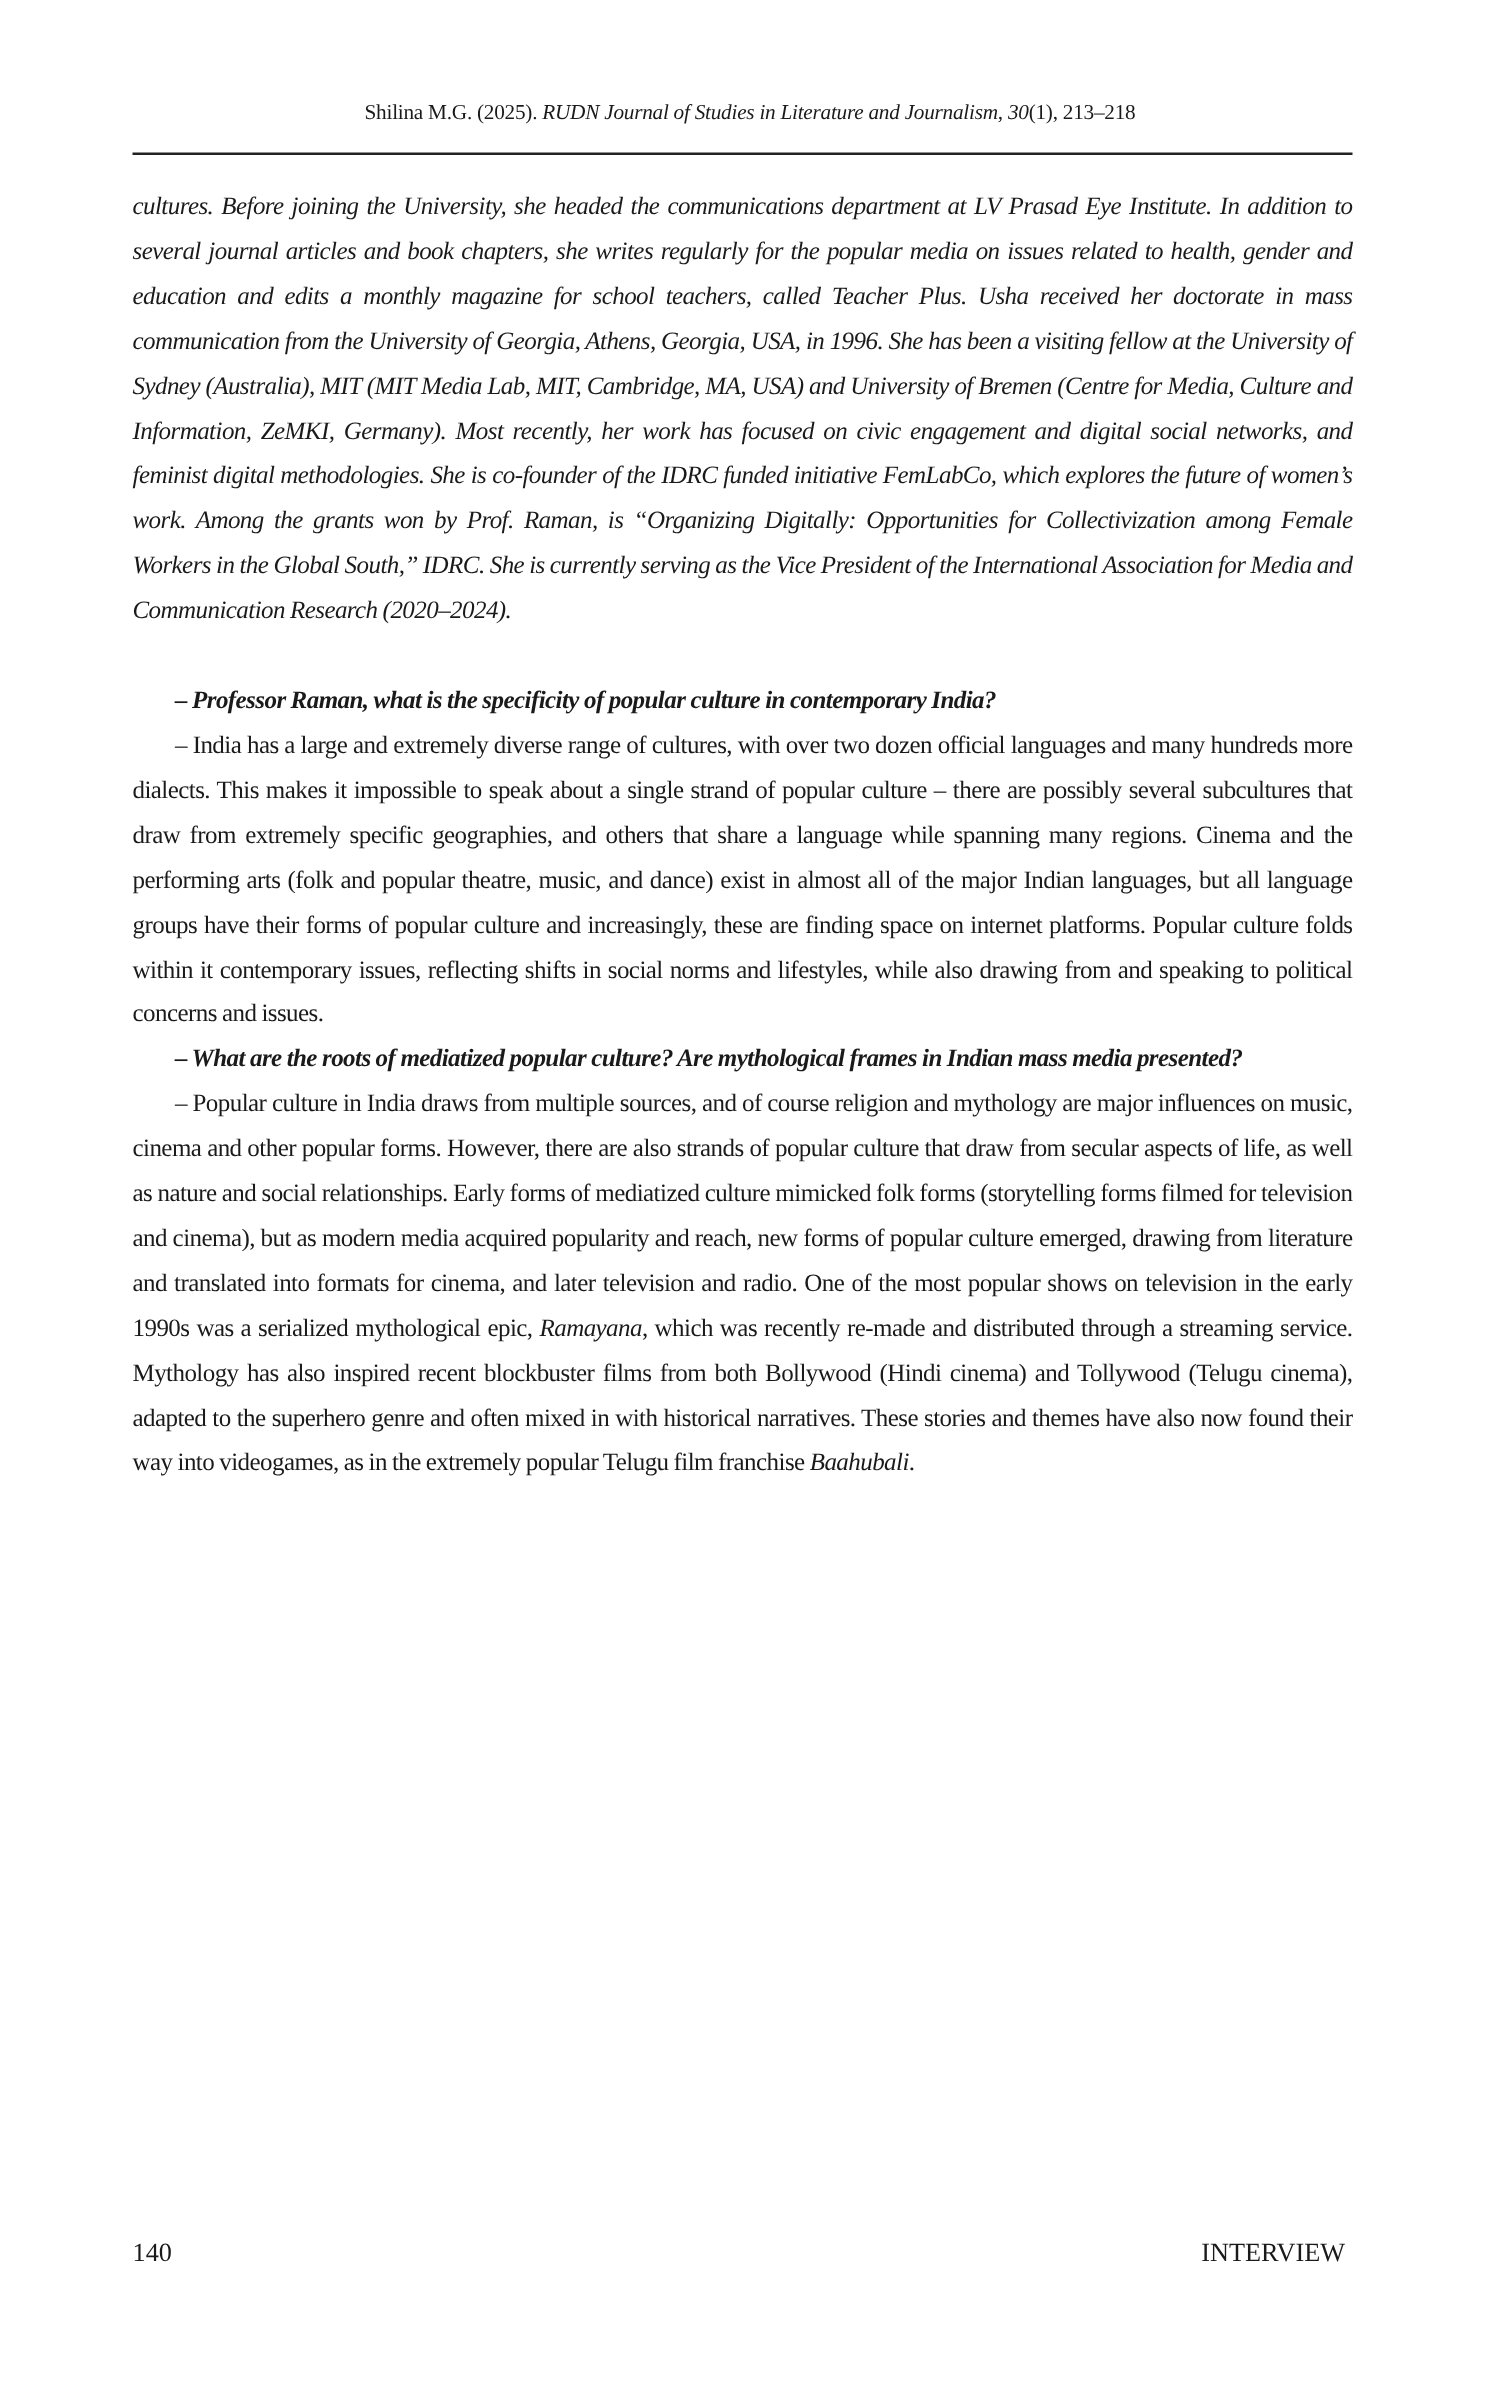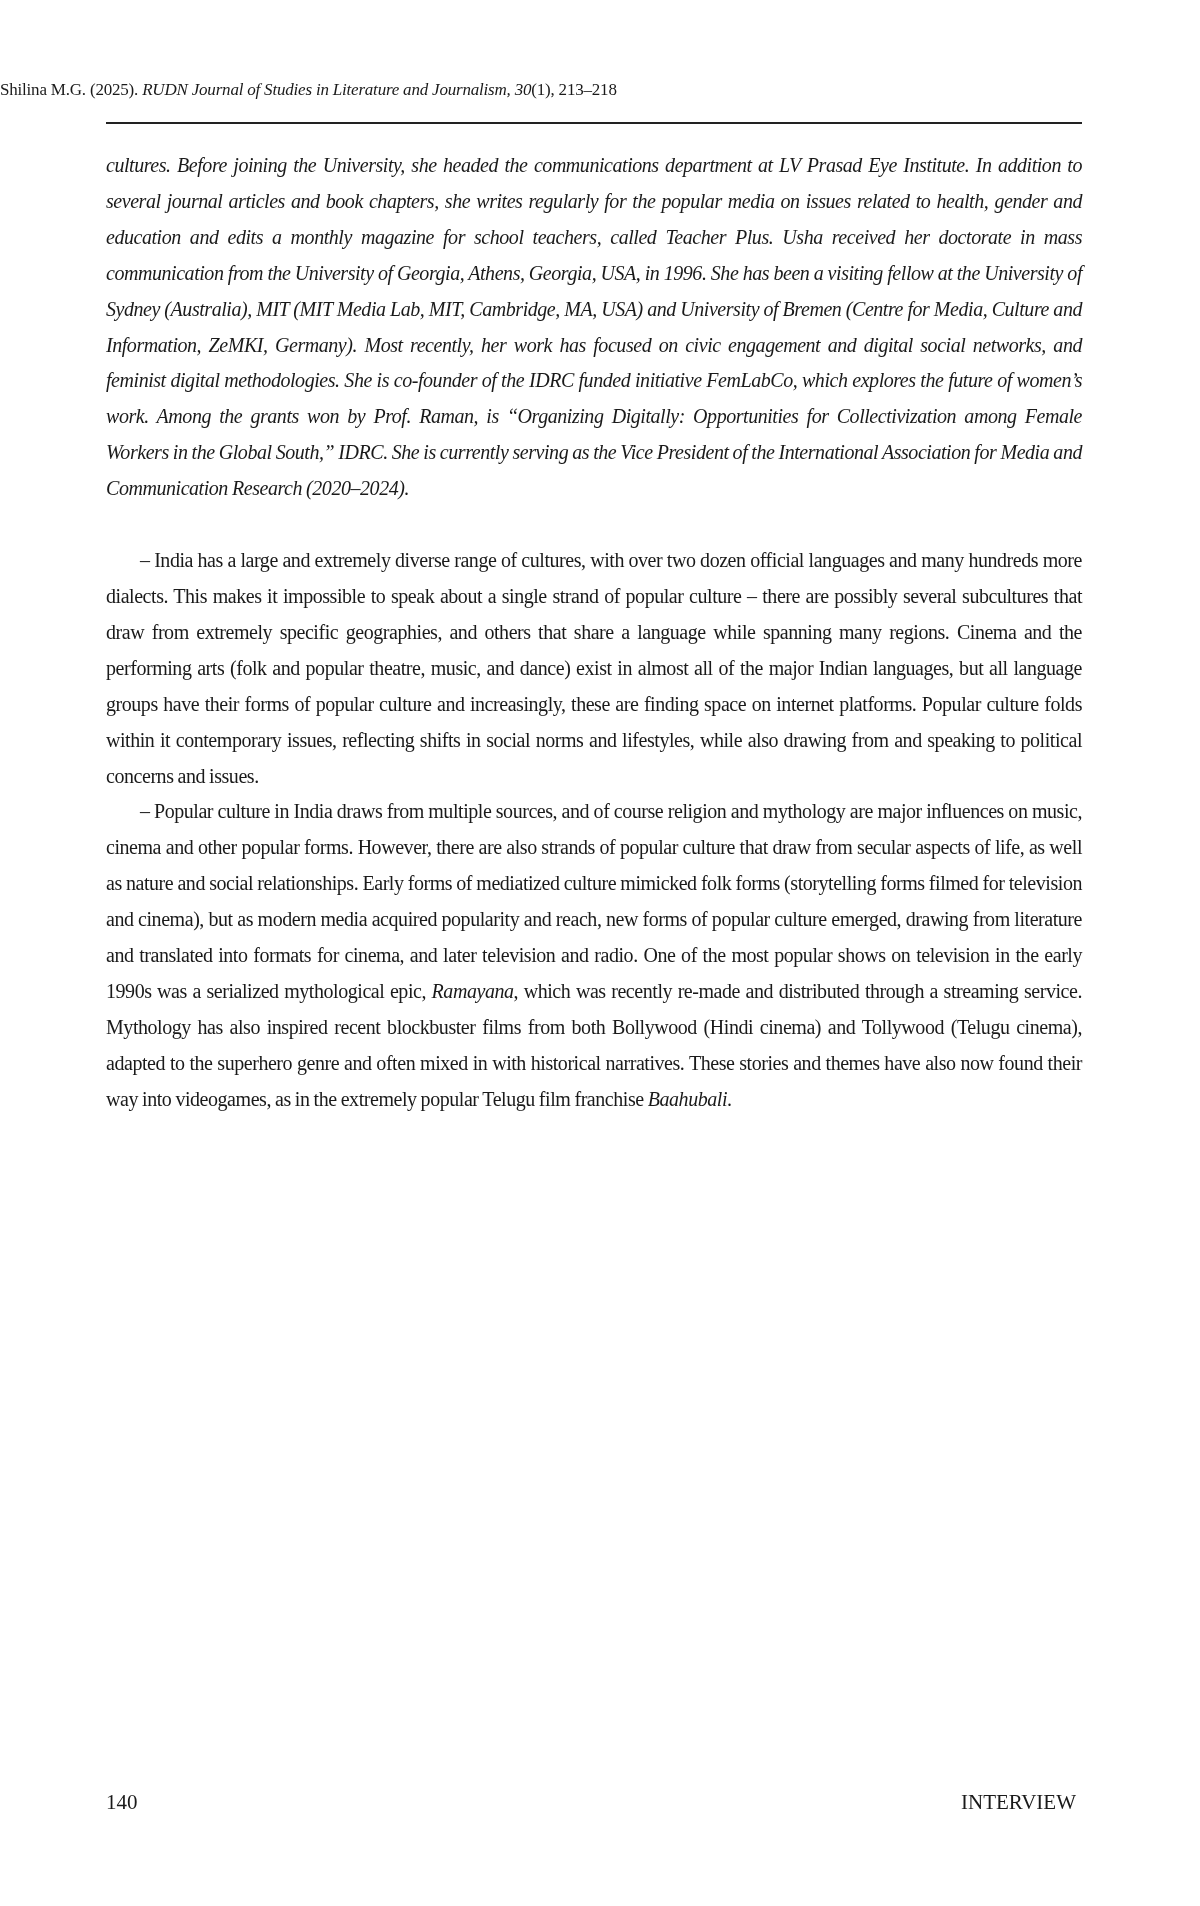--- a/index.html
+++ b/index.html
@@ -1,18 +1,18 @@
 <!DOCTYPE html>
 <html><head>
 <meta charset="utf-8">
 <style>
   html, body { margin: 0; padding: 0; background: #ffffff; }
   body { width: 1200px; height: 1906px; position: relative; overflow: hidden;
          font-family: "Liberation Serif", "DejaVu Serif", serif; color: #1a1a1a; }
-  .running-head { position: absolute; top: 80px; left: 0; width: 1200px; text-align: left;
+  .running-head { position: absolute; top: 80px; left: 0; width: 1200px; text-align: center;
                   font-size: 17px; letter-spacing: -0.2px; }
   .running-head i { font-style: italic; }
   .head-rule { position: absolute; top: 122px; left: 106px; width: 976px; height: 2px; background: #222; }
   .body { position: absolute; top: 148px; left: 106px; width: 976px; }
   p { margin: 0; text-align: justify; text-align-last: left; font-size: 20px; line-height: 35.9px;
       letter-spacing: -0.45px; word-spacing: -0.5px; }
   .bio { font-style: italic; }
   .bio-gap { height: 36px; }
   .q { font-style: italic; font-weight: bold; text-indent: 34px; }
   .a { text-indent: 34px; }
@@ -23,20 +23,22 @@
 </style>
 </head>
 <body>
 
 <div class="running-head"><span>Shilina M.G. (2025). </span><i>RUDN Journal of Studies in Literature and Journalism, 30</i><span>(1), 213–218</span></div>
 <div class="head-rule"></div>
 
 <div class="body">
   <p class="bio">cultures. Before joining the University, she headed the communications department at LV Prasad Eye Institute. In addition to several journal articles and book chapters, she writes regularly for the popular media on issues related to health, gender and education and edits a monthly magazine for school teachers, called Teacher Plus. Usha received her doctorate in mass communication from the University of Georgia, Athens, Georgia, USA, in 1996. She has been a visiting fellow at the University of Sydney (Australia), MIT (MIT Media Lab, MIT, Cambridge, MA, USA) and University of Bremen (Centre for Media, Culture and Information, ZeMKI, Germany). Most recently, her work has focused on civic engagement and digital social networks, and feminist digital methodologies. She is co-founder of the IDRC funded initiative FemLabCo, which explores the future of women’s work. Among the grants won by Prof. Raman, is “Organizing Digitally: Opportunities for Collectivization among Female Workers in the Global South,” IDRC. She is currently serving as the Vice President of the International Association for Media and Communication Research (2020–2024).</p>
   <div class="bio-gap"></div>
+  <p class="q">– Professor Raman, what is the specificity of popular culture in contemporary India?</p>
   <p class="a">– India has a large and extremely diverse range of cultures, with over two dozen official languages and many hundreds more dialects. This makes it impossible to speak about a single strand of popular culture – there are possibly several subcultures that draw from extremely specific geographies, and others that share a language while spanning many regions. Cinema and the performing arts (folk and popular theatre, music, and dance) exist in almost all of the major Indian languages, but all language groups have their forms of popular culture and increasingly, these are finding space on internet platforms. Popular culture folds within it contemporary issues, reflecting shifts in social norms and lifestyles, while also drawing from and speaking to political concerns and issues.</p>
+  <p class="q">– What are the roots of mediatized popular culture? Are mythological frames in Indian mass media presented?</p>
   <p class="a"><span>– Popular culture in India draws from multiple sources, and of course religion and mythology are major influences on music, cinema and other popular forms. However, there are also strands of popular culture that draw from secular aspects of life, as well as nature and social relationships. Early forms of mediatized culture mimicked folk forms (storytelling forms filmed for television and cinema), but as modern media acquired popularity and reach, new forms of popular culture emerged, drawing from literature and translated into formats for cinema, and later television and radio. One of the most popular shows on television in the early 1990s was a serialized mythological epic, </span><i>Ramayana</i><span>, which was recently re-made and distributed through a streaming service. Mythology has also inspired recent blockbuster films from both Bollywood (Hindi cinema) and Tollywood (Telugu cinema), adapted to the superhero genre and often mixed in with historical narratives. These stories and themes have also now found their way into videogames, as in the extremely popular Telugu film franchise </span><i>Baahubali</i><span>.</span></p>
 </div>
 
 <div class="footer">
   <span class="page-num">140</span>
   <span class="section">INTERVIEW</span>
 </div>
 
 </body></html>

